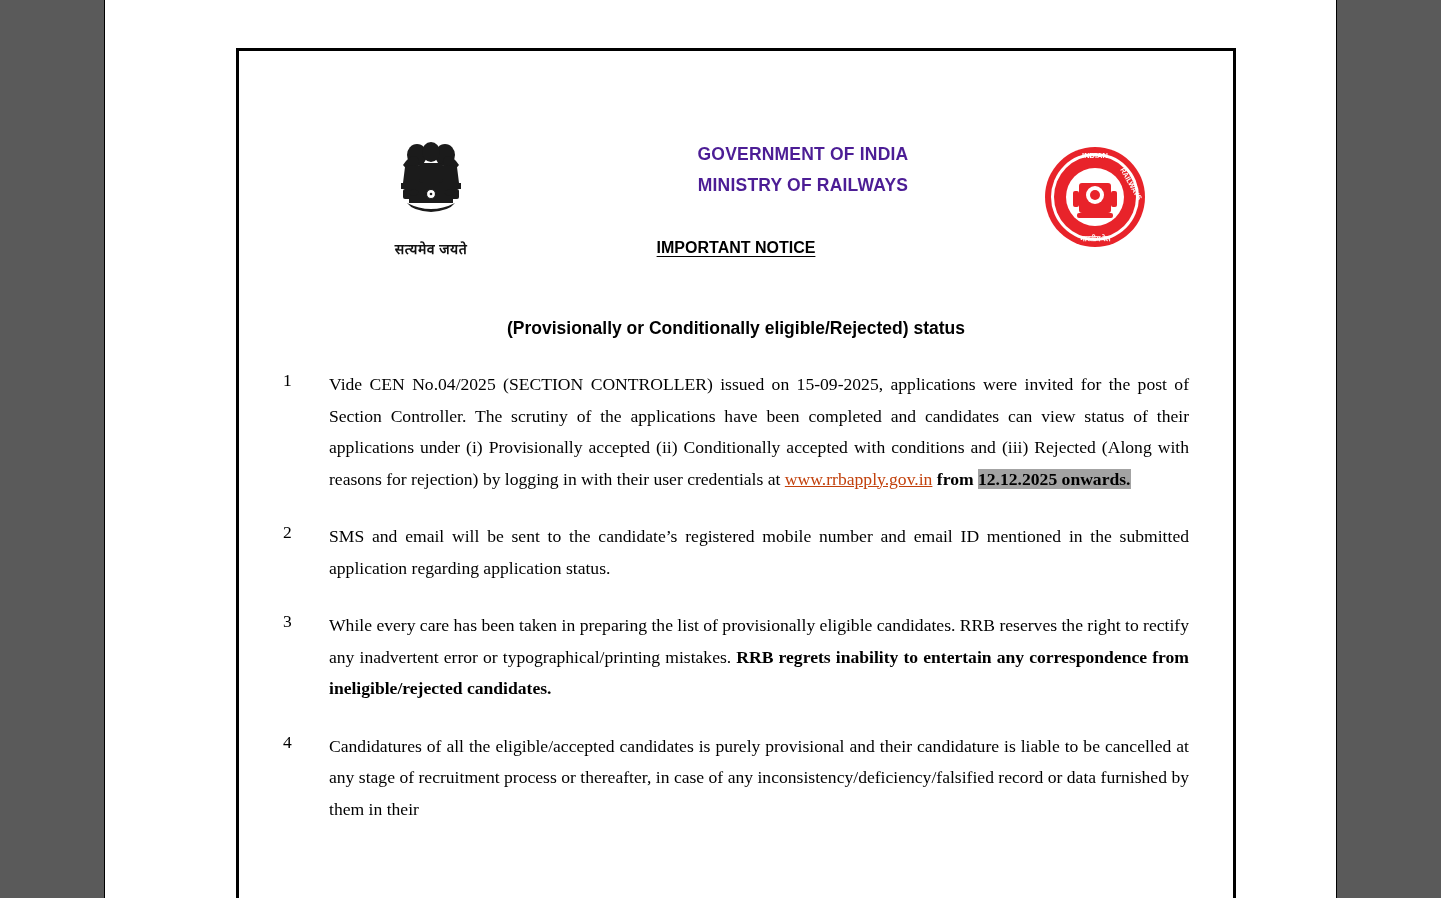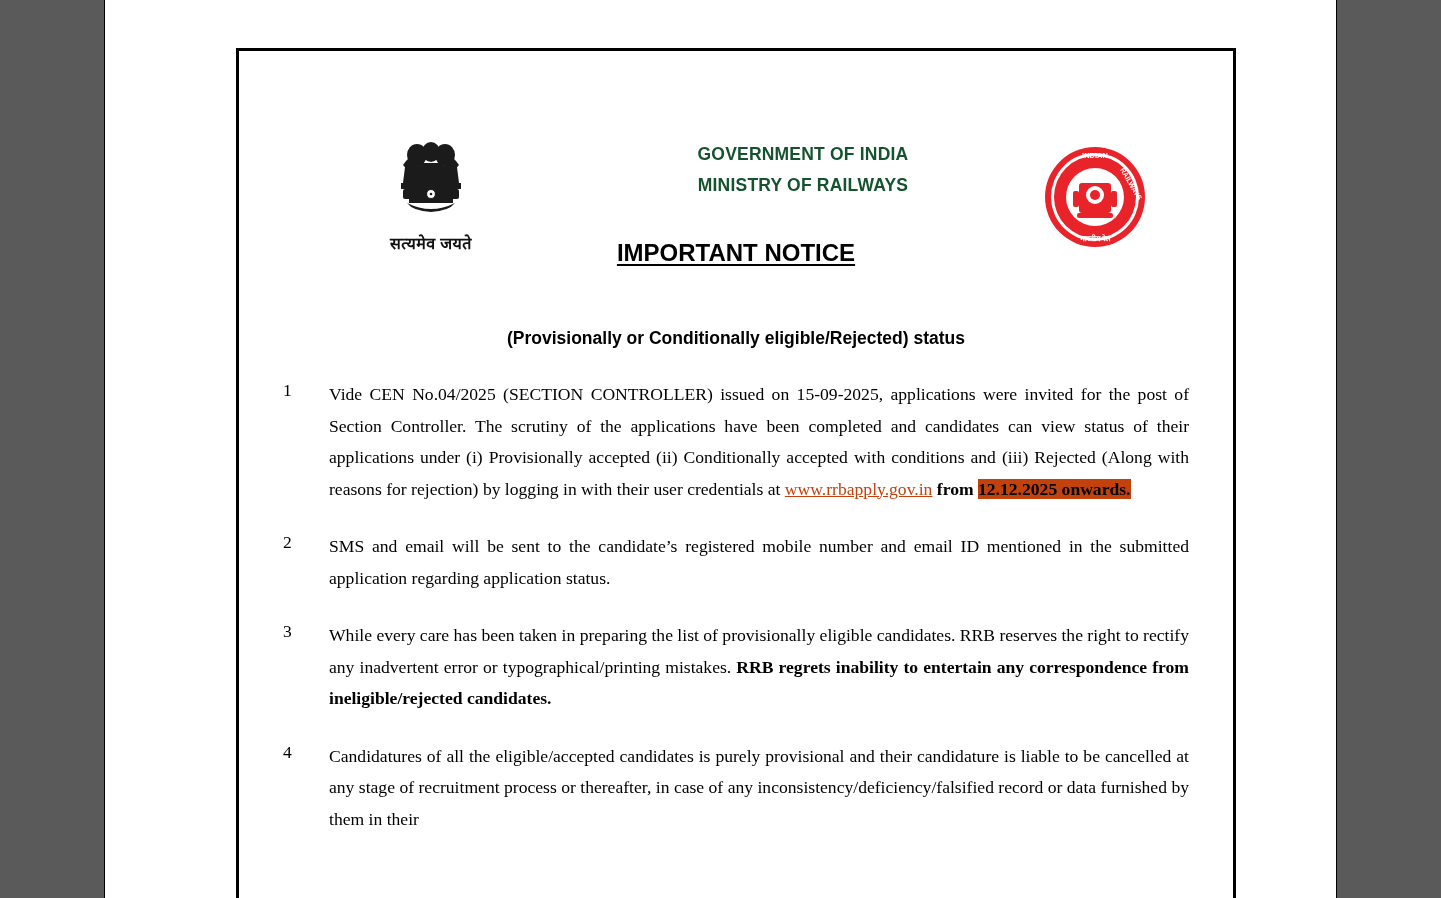--- a/index.html
+++ b/index.html
@@ -48,55 +48,55 @@
   .emblem {
     position: absolute;
     left: 96px;
     top: 58px;
     width: 104px;
     text-align: center;
   }
   .emblem-svg { display: block; margin: 0 auto; }
   .emblem-text {
     font-family: "Liberation Serif", serif;
-    font-size: 16px;
+    font-size: 14px;
     font-weight: bold;
     letter-spacing: .5px;
-    margin-top: 1px;
+    margin-top: 8px;
     color: #111;
   }
   .gov-titles {
     position: absolute;
     left: 300px;
     top: 62px;
     width: 440px;
     text-align: center;
   }
   .gov-titles div {
     font-family: "Liberation Sans", sans-serif;
     font-weight: bold;
     font-size: 17.5px;
     line-height: 31px;
-    color: #14532d;
+    color: #4c1d95;
     letter-spacing: .2px;
   }
   .ir-logo {
     position: absolute;
     right: 42px;
     top: 56px;
     width: 104px;
     height: 104px;
     margin-top: 12px;
   }
 
   
   .notice-title {
     text-align: center;
     font-weight: bold;
-    font-size: 24px;
+    font-size: 16px;
     text-decoration: underline;
     text-underline-offset: 3px;
     margin-top: 22px;
     color: #000;
   }
   .subtitle {
     text-align: center;
     font-weight: bold;
     font-size: 17.5px;
     line-height: 30px;
@@ -128,21 +128,21 @@
     line-height: 31.5px;
     color: #000;
     text-align: justify;
     text-justify: inter-word;
   }
   .link {
     color: #c2410c;
     text-decoration: underline;
   }
   .hl {
-    background: #c2410c;
+    background: #a3a3a3;
     font-weight: bold;
   }
   .bold { font-weight: bold; }
 </style>
 </head>
 <body>
 
 <div class="page-wrap">
   <div class="doc-border">
     <div class="doc-inner">

